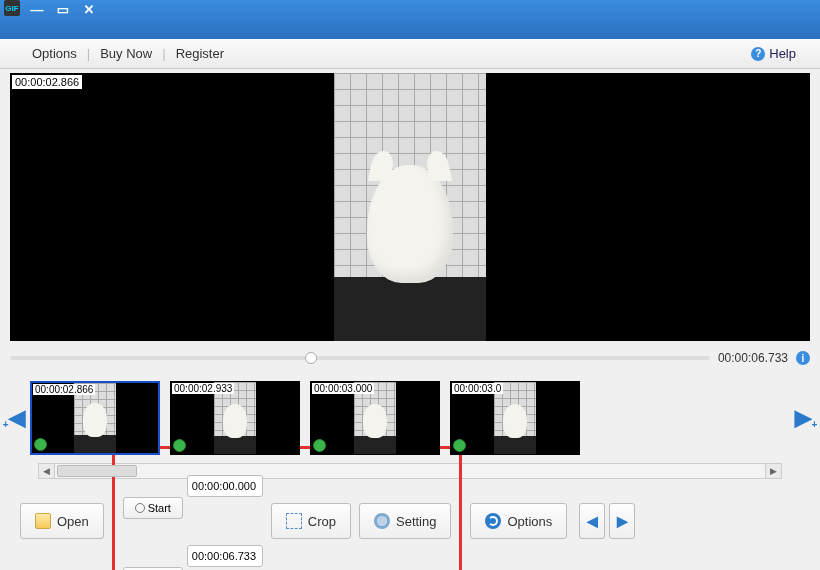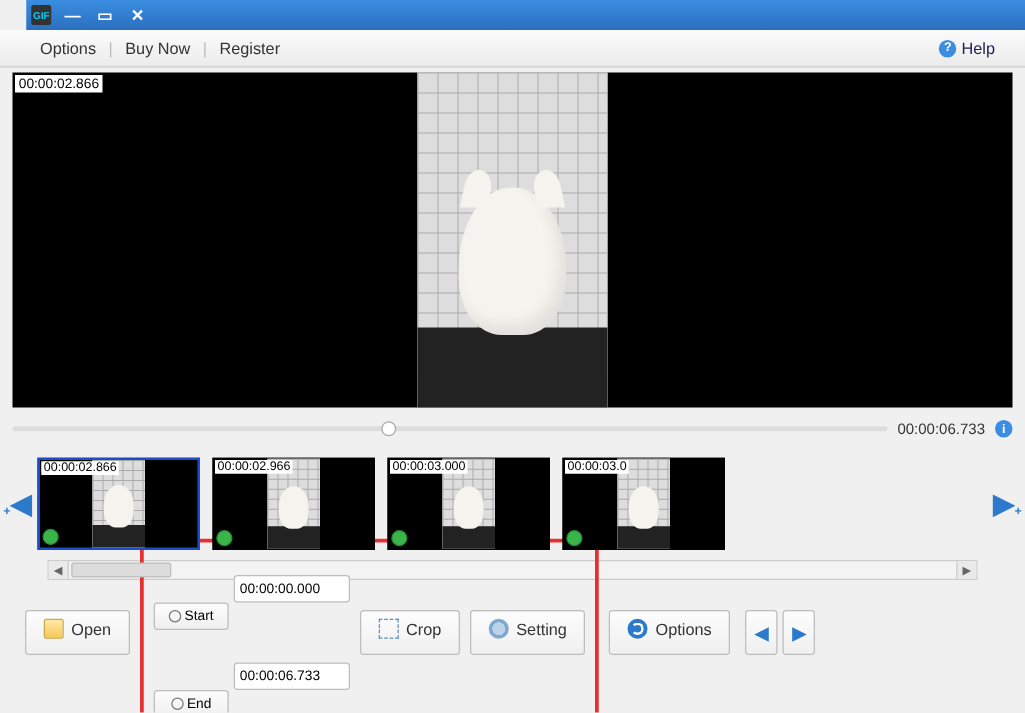--- a/index.html
+++ b/index.html
@@ -1,18 +1,18 @@
 <!DOCTYPE html>
 <html><head>
 <meta charset="utf-8">
 <style>
 * { box-sizing: border-box; margin: 0; padding: 0; font-family: "Segoe UI", Tahoma, sans-serif; }
 body { width: 820px; height: 570px; overflow: hidden; background: #f0f0f0; }
 
-.titlebar { height: 24px; background: linear-gradient(#3a8de0, #2b6fbf); display: flex; align-items: center; padding: 0 4px; color: #fff; margin-left: 21px; }
+.titlebar { height: 39px; background: linear-gradient(#3a8de0, #2b6fbf); display: flex; padding: 0 4px; color: #fff; }
 .titlebar .app-icon { width: 16px; height: 16px; background: #333; margin-right: 6px; border-radius: 2px; display: flex; align-items: center; justify-content: center; font-size: 8px; color: #0cf; font-weight: bold; }
 .titlebar .title { font-size: 13px; font-weight: bold; flex: 1; white-space: nowrap; overflow: hidden; }
 .titlebar .win-controls { display: flex; gap: 4px; }
 .titlebar .win-btn { width: 22px; height: 18px; display: flex; align-items: center; justify-content: center; cursor: pointer; font-size: 13px; font-weight: bold; }
 
 .menubar { height: 30px; background: linear-gradient(#fbfbfb, #ebebeb); border-bottom: 1px solid #ccc; display: flex; align-items: center; padding: 0 24px; font-size: 13px; color: #333; }
 .menubar .menu-item { padding: 0 8px; cursor: pointer; }
 .menubar .sep { color: #bbb; margin: 0 2px; }
 .menubar .help { margin-left: auto; display: flex; align-items: center; gap: 4px; color: #225; cursor: pointer; }
 .help-icon { width: 14px; height: 14px; border-radius: 50%; background: #3a8de0; color: #fff; font-size: 10px; font-weight: bold; display: flex; align-items: center; justify-content: center; }
@@ -46,36 +46,36 @@
 .thumb .tframe .tdog { position: absolute; bottom: 16px; left: 50%; transform: translateX(-50%); width: 24px; height: 34px; background: #f5f3ee; border-radius: 48% 48% 40% 40%; }
 .thumb .clock { position: absolute; bottom: 2px; left: 2px; width: 13px; height: 13px; border-radius: 50%; background: #3ab54a; border: 1px solid #2a8a36; }
 
 .hscroll { margin: 4px 38px 0 38px; height: 16px; border: 1px solid #ccc; background: #f3f3f3; display: flex; align-items: center; }
 .hscroll .hbtn { width: 16px; height: 100%; background: #eaeaea; border-right: 1px solid #ccc; display: flex; align-items: center; justify-content: center; font-size: 9px; color: #666; }
 .hscroll .hbtn.right { border-right: none; border-left: 1px solid #ccc; }
 .hscroll .htrack { flex: 1; position: relative; height: 100%; }
 .hscroll .hthumb { position: absolute; left: 2px; top: 1px; bottom: 1px; width: 80px; background: #dcdcdc; border: 1px solid #bbb; border-radius: 2px; }
 
 .toolbar { margin: 14px 10px 0 10px; height: 56px; display: flex; align-items: center; gap: 8px; padding: 0 10px; }
-.btn { height: 36px; border: 1px solid #bdbdbd; border-radius: 3px; background: linear-gradient(#fdfdfd, #efefef); display: flex; align-items: flex-end; justify-content: center; gap: 6px; padding: 12px 14px; font-size: 13px; color: #333; cursor: pointer; }
+.btn { height: 36px; border: 1px solid #bdbdbd; border-radius: 3px; background: linear-gradient(#fdfdfd, #efefef); display: flex; align-items: center; justify-content: center; gap: 6px; padding: 0 14px; font-size: 13px; color: #333; cursor: pointer; }
 .btn .bicon { width: 16px; height: 16px; }
 .icon-open { border: 1px solid #caa84a; background: linear-gradient(#ffe9a5, #f6c95a); border-radius: 2px; }
 .icon-play { width: 0 !important; height: 0 !important; border-left: 10px solid #2b7acb; border-top: 7px solid transparent; border-bottom: 7px solid transparent; }
 .icon-crop { border: 1.5px dashed #5a90c7; background: transparent; }
 .icon-setting { border-radius: 50%; background: radial-gradient(circle, #bcd2e8 45%, #7ea9cf 46%); position: relative; }
 .icon-convert { border-radius: 50%; background: #2b7acb; position: relative; }
 .icon-convert::after { content: ""; position: absolute; inset: 3px; border: 2px solid #fff; border-left-color: transparent; border-radius: 50%; }
 .btn.split { padding-right: 6px; }
 .btn .caret { width: 0; height: 0; border-left: 4px solid transparent; border-right: 4px solid transparent; border-top: 5px solid #2b7acb; margin-left: 4px; }
 
 .time-group { display: flex; flex-direction: column; gap: 4px; }
 .time-row { display: flex; align-items: center; gap: 4px; }
 .time-btn { height: 22px; width: 60px; border: 1px solid #bdbdbd; border-radius: 3px; background: linear-gradient(#fdfdfd, #efefef); display: flex; align-items: center; justify-content: center; gap: 3px; font-size: 11px; cursor: pointer; margin-top: 44px; }
 .time-btn .tclock { width: 10px; height: 10px; border-radius: 50%; border: 1px solid #777; position: relative; }
-.time-input { height: 22px; width: 93px; border: 1px solid #bdbdbd; border-radius: 3px; background: #fff; font-size: 11px; display: flex; align-items: center; padding: 0 4px; }
+.time-input { height: 22px; width: 76px; border: 1px solid #bdbdbd; border-radius: 3px; background: #fff; font-size: 11px; display: flex; align-items: center; padding: 0 4px; }
 
 .highlight-box { border: 3px solid #e53030; padding: 4px 8px; display: flex; align-items: center; gap: 8px; border-radius: 2px; }
 
 .nav-small { height: 36px; width: 26px; border: 1px solid #bdbdbd; border-radius: 3px; background: linear-gradient(#fdfdfd, #efefef); display: flex; align-items: center; justify-content: center; font-size: 14px; color: #2b7acb; font-weight: bold; cursor: pointer; }
 </style>
 </head>
 <body>
 
 <div class="titlebar">
   <div class="app-icon">GIF</div>
@@ -126,21 +126,21 @@
         </div>
         <div class="tlabel">00:00:02.866</div>
         <div class="clock"></div>
       </div>
       <div class="thumb">
         <div class="tframe">
           <div class="twall"></div>
           <div class="ttable"></div>
           <div class="tdog"></div>
         </div>
-        <div class="tlabel">00:00:02.966</div>
+        <div class="tlabel">00:00:02.933</div>
         <div class="clock"></div>
       </div>
       <div class="thumb">
         <div class="tframe">
           <div class="twall"></div>
           <div class="ttable"></div>
           <div class="tdog"></div>
         </div>
         <div class="tlabel">00:00:03.000</div>
         <div class="clock"></div>

